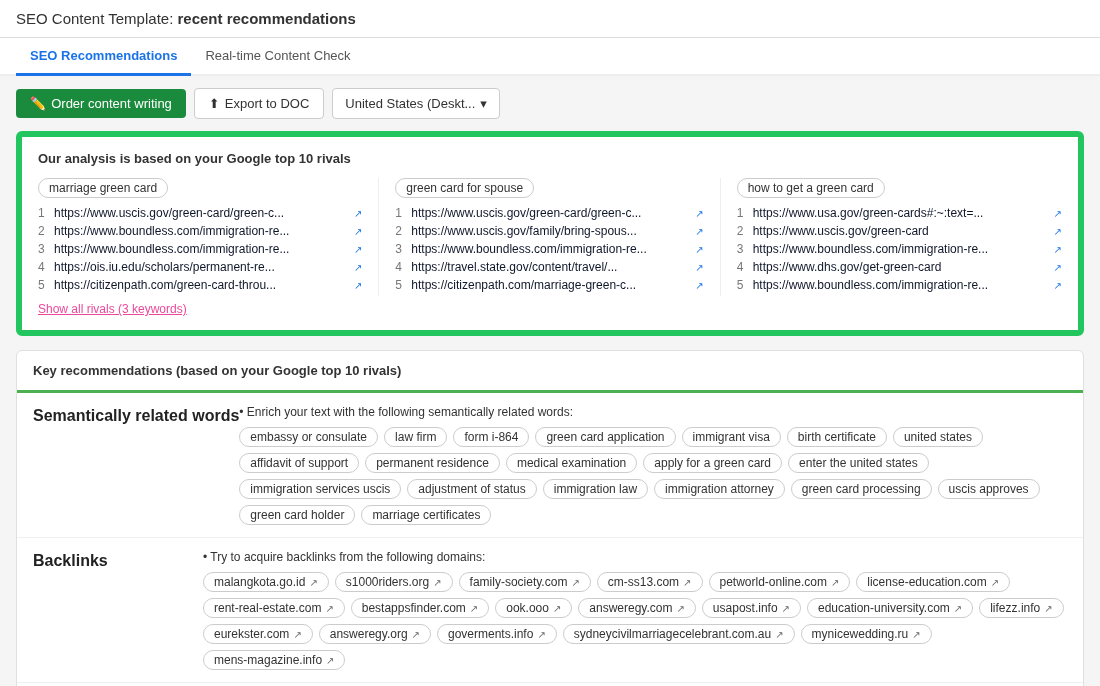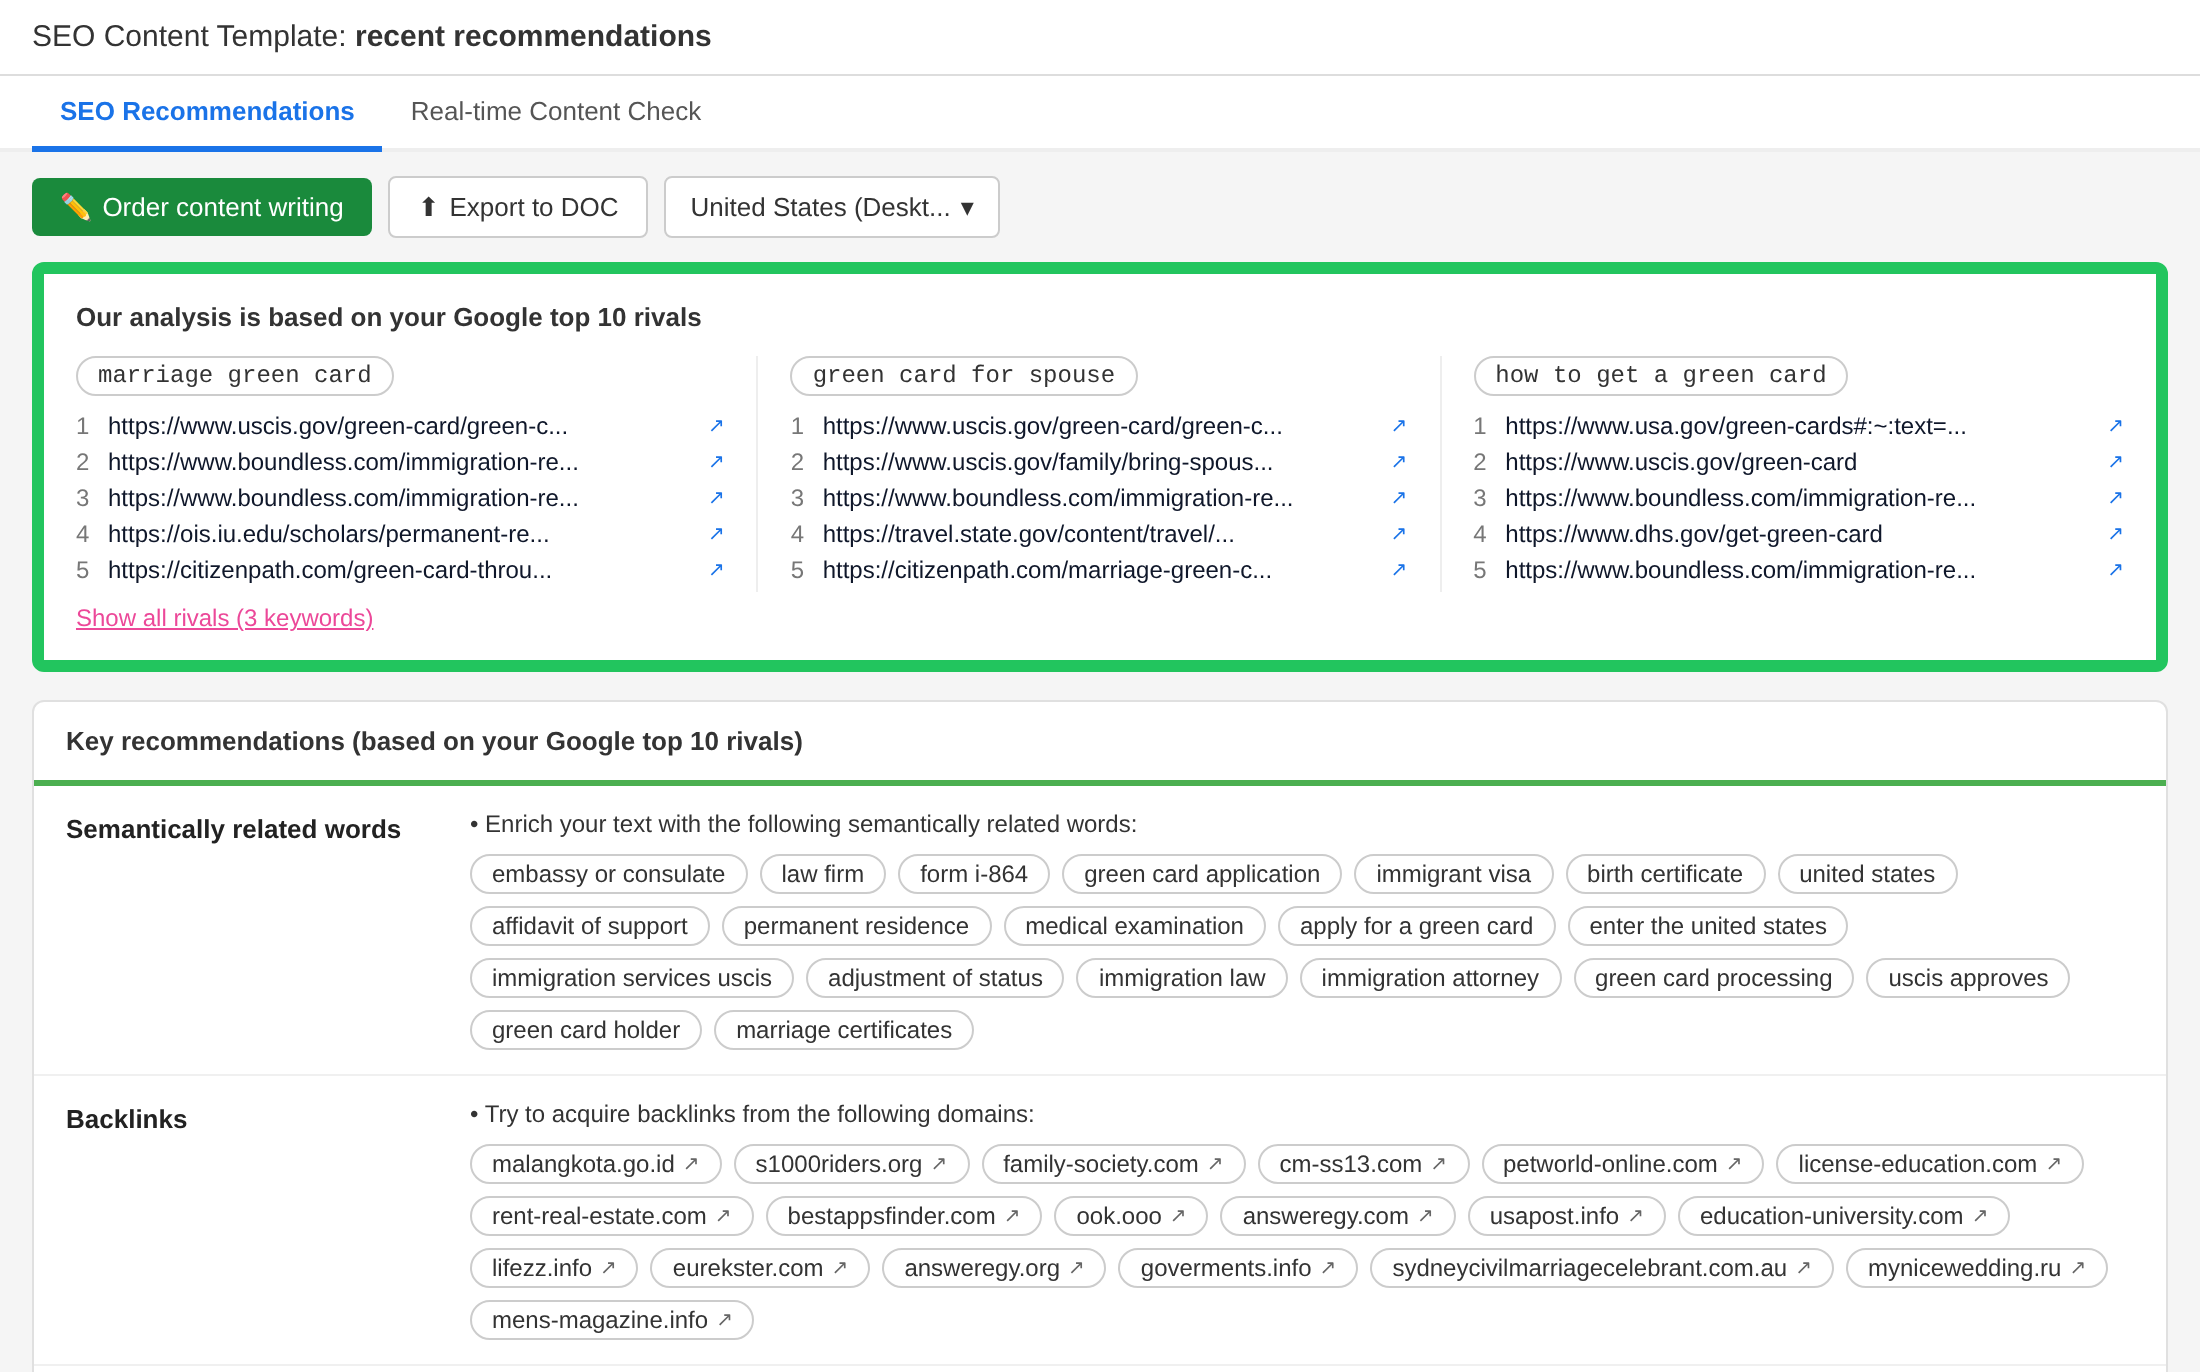--- a/index.html
+++ b/index.html
@@ -121,21 +121,20 @@
     .rivals-col:nth-child(2) { padding-left: 16px; }
     
     .keyword-badge {
       display: inline-block;
       border: 1px solid #ccc;
       border-radius: 20px;
       padding: 2px 10px;
       font-size: 12px;
       color: #333;
       margin-bottom: 8px;
-      font-family: Liberation Mono, monospace;
     }
     
     .rival-item {
       display: flex;
       align-items: center;
       gap: 4px;
       margin-bottom: 4px;
       font-size: 12px;
       color: #333;
     }
@@ -180,31 +179,30 @@
     }
     
     .rec-row {
       display: flex;
       border-bottom: 1px solid #f0f0f0;
       padding: 12px 16px;
       align-items: flex-start;
     }
     .rec-row:last-child { border-bottom: none; }
     .rec-label {
-      font-size: 13px;
+      font-size: 16px;
       font-weight: 600;
       color: #222;
       min-width: 170px;
       padding-top: 2px;
     }
     .rec-content {
       flex: 1;
       font-size: 12px;
       color: #333;
-      margin-left: 32px;
     }
     .rec-intro {
       margin-bottom: 8px;
       font-size: 12px;
       color: #333;
     }
     
     .tags-container {
       display: flex;
       flex-wrap: wrap;

